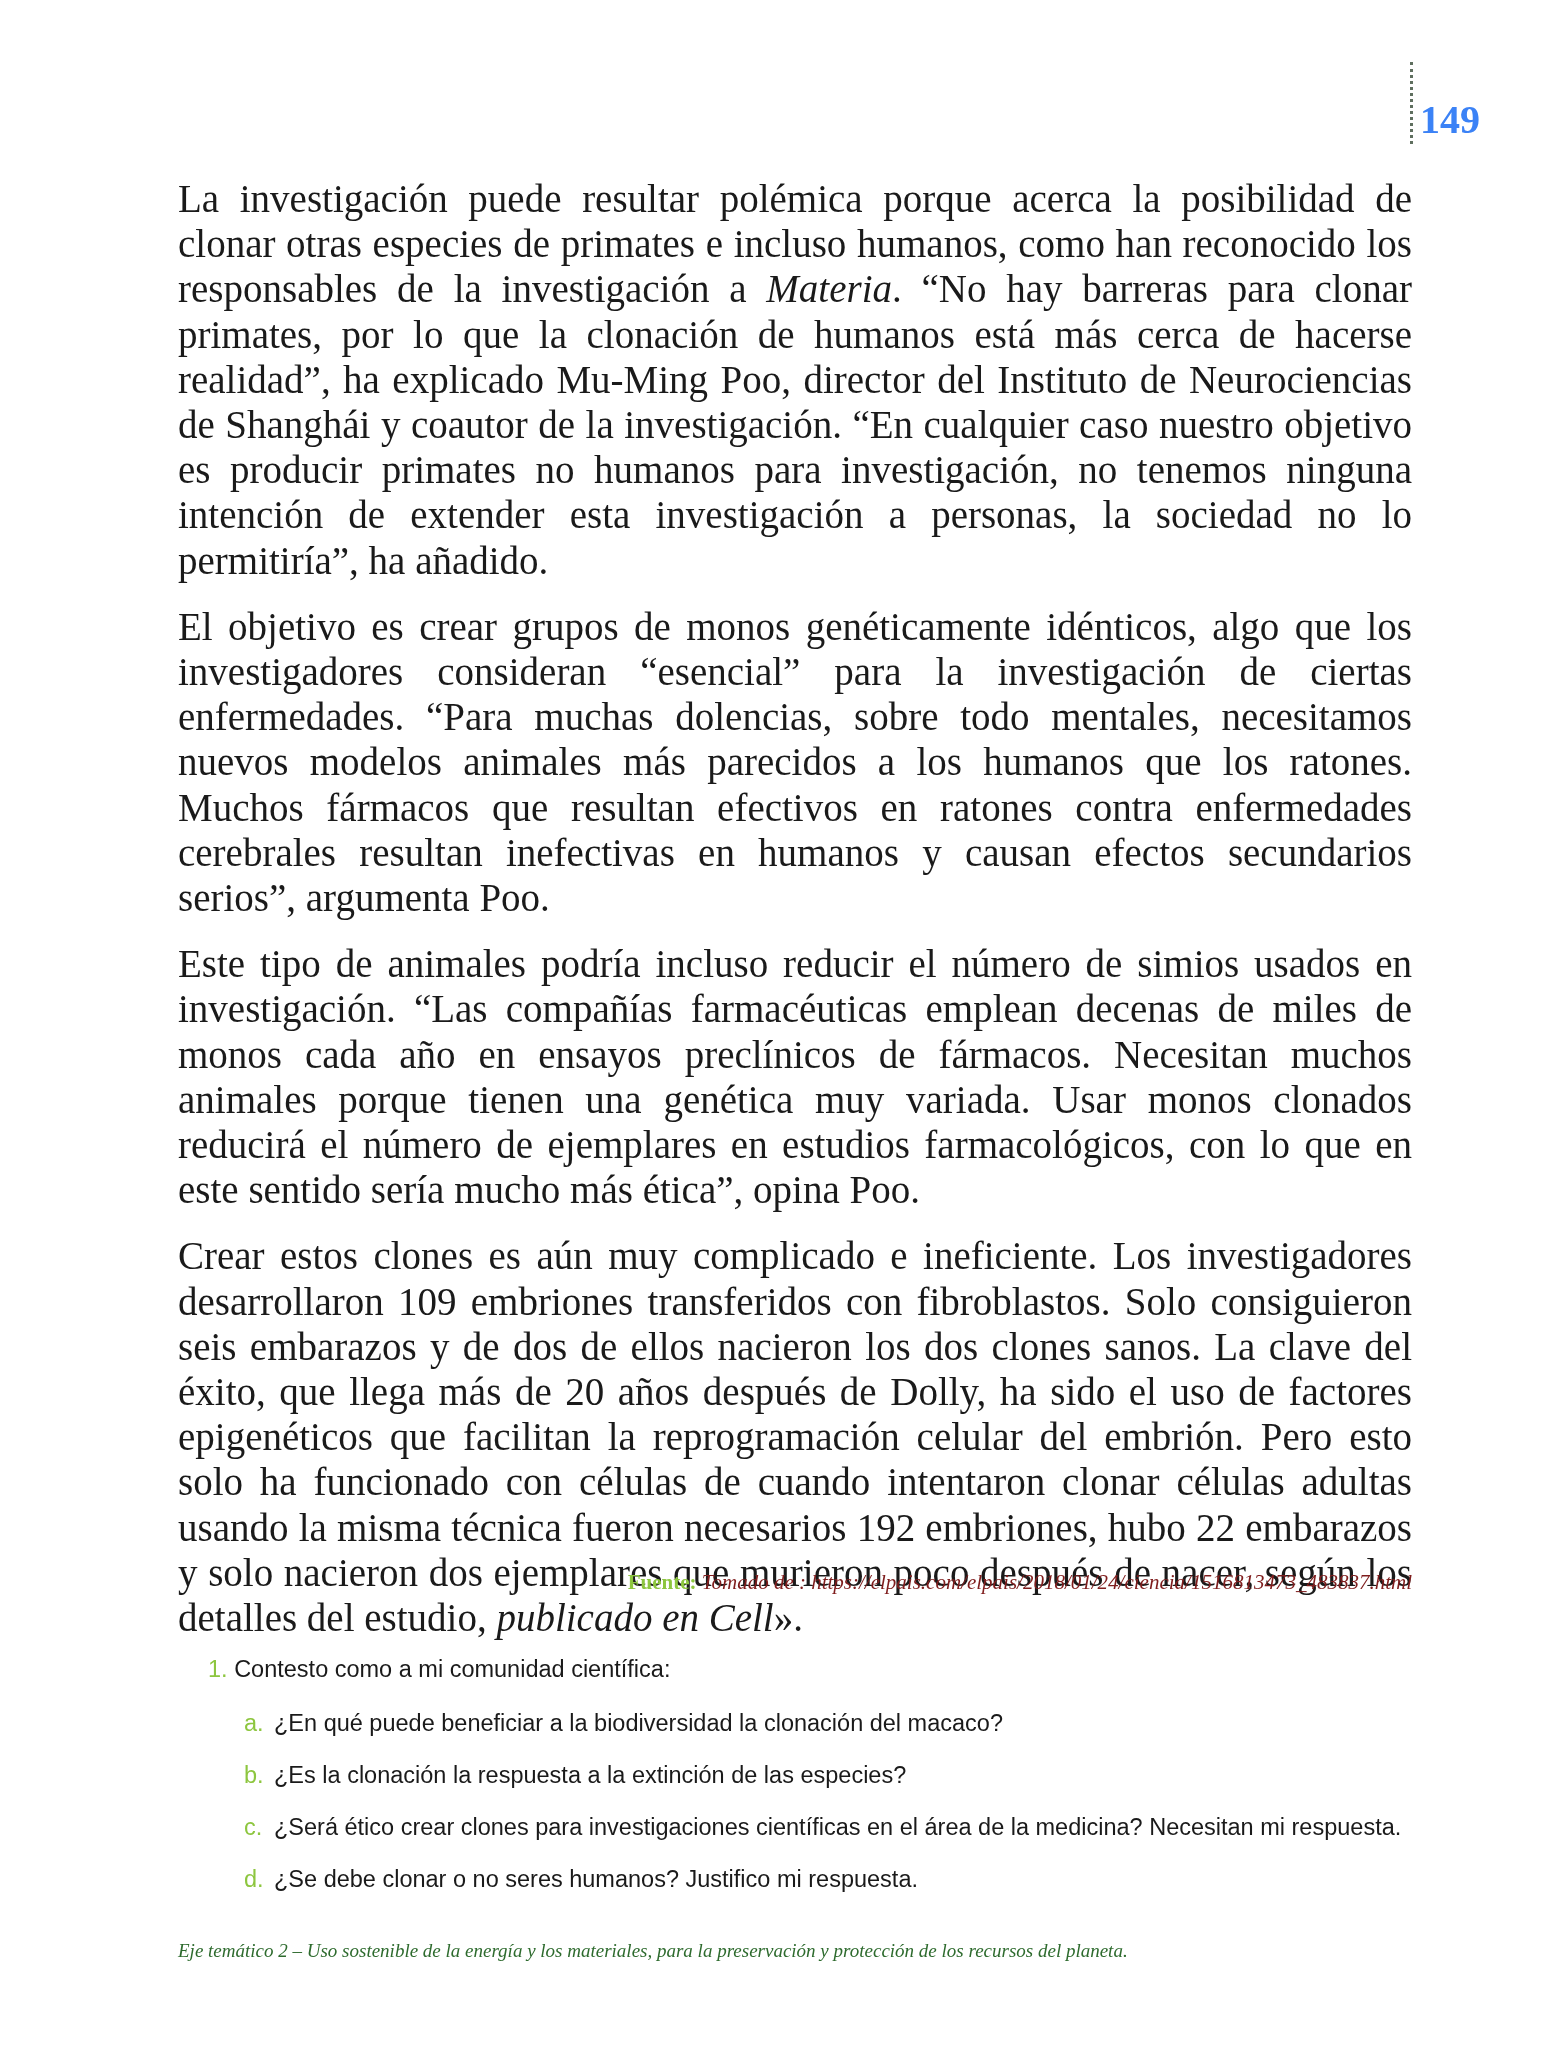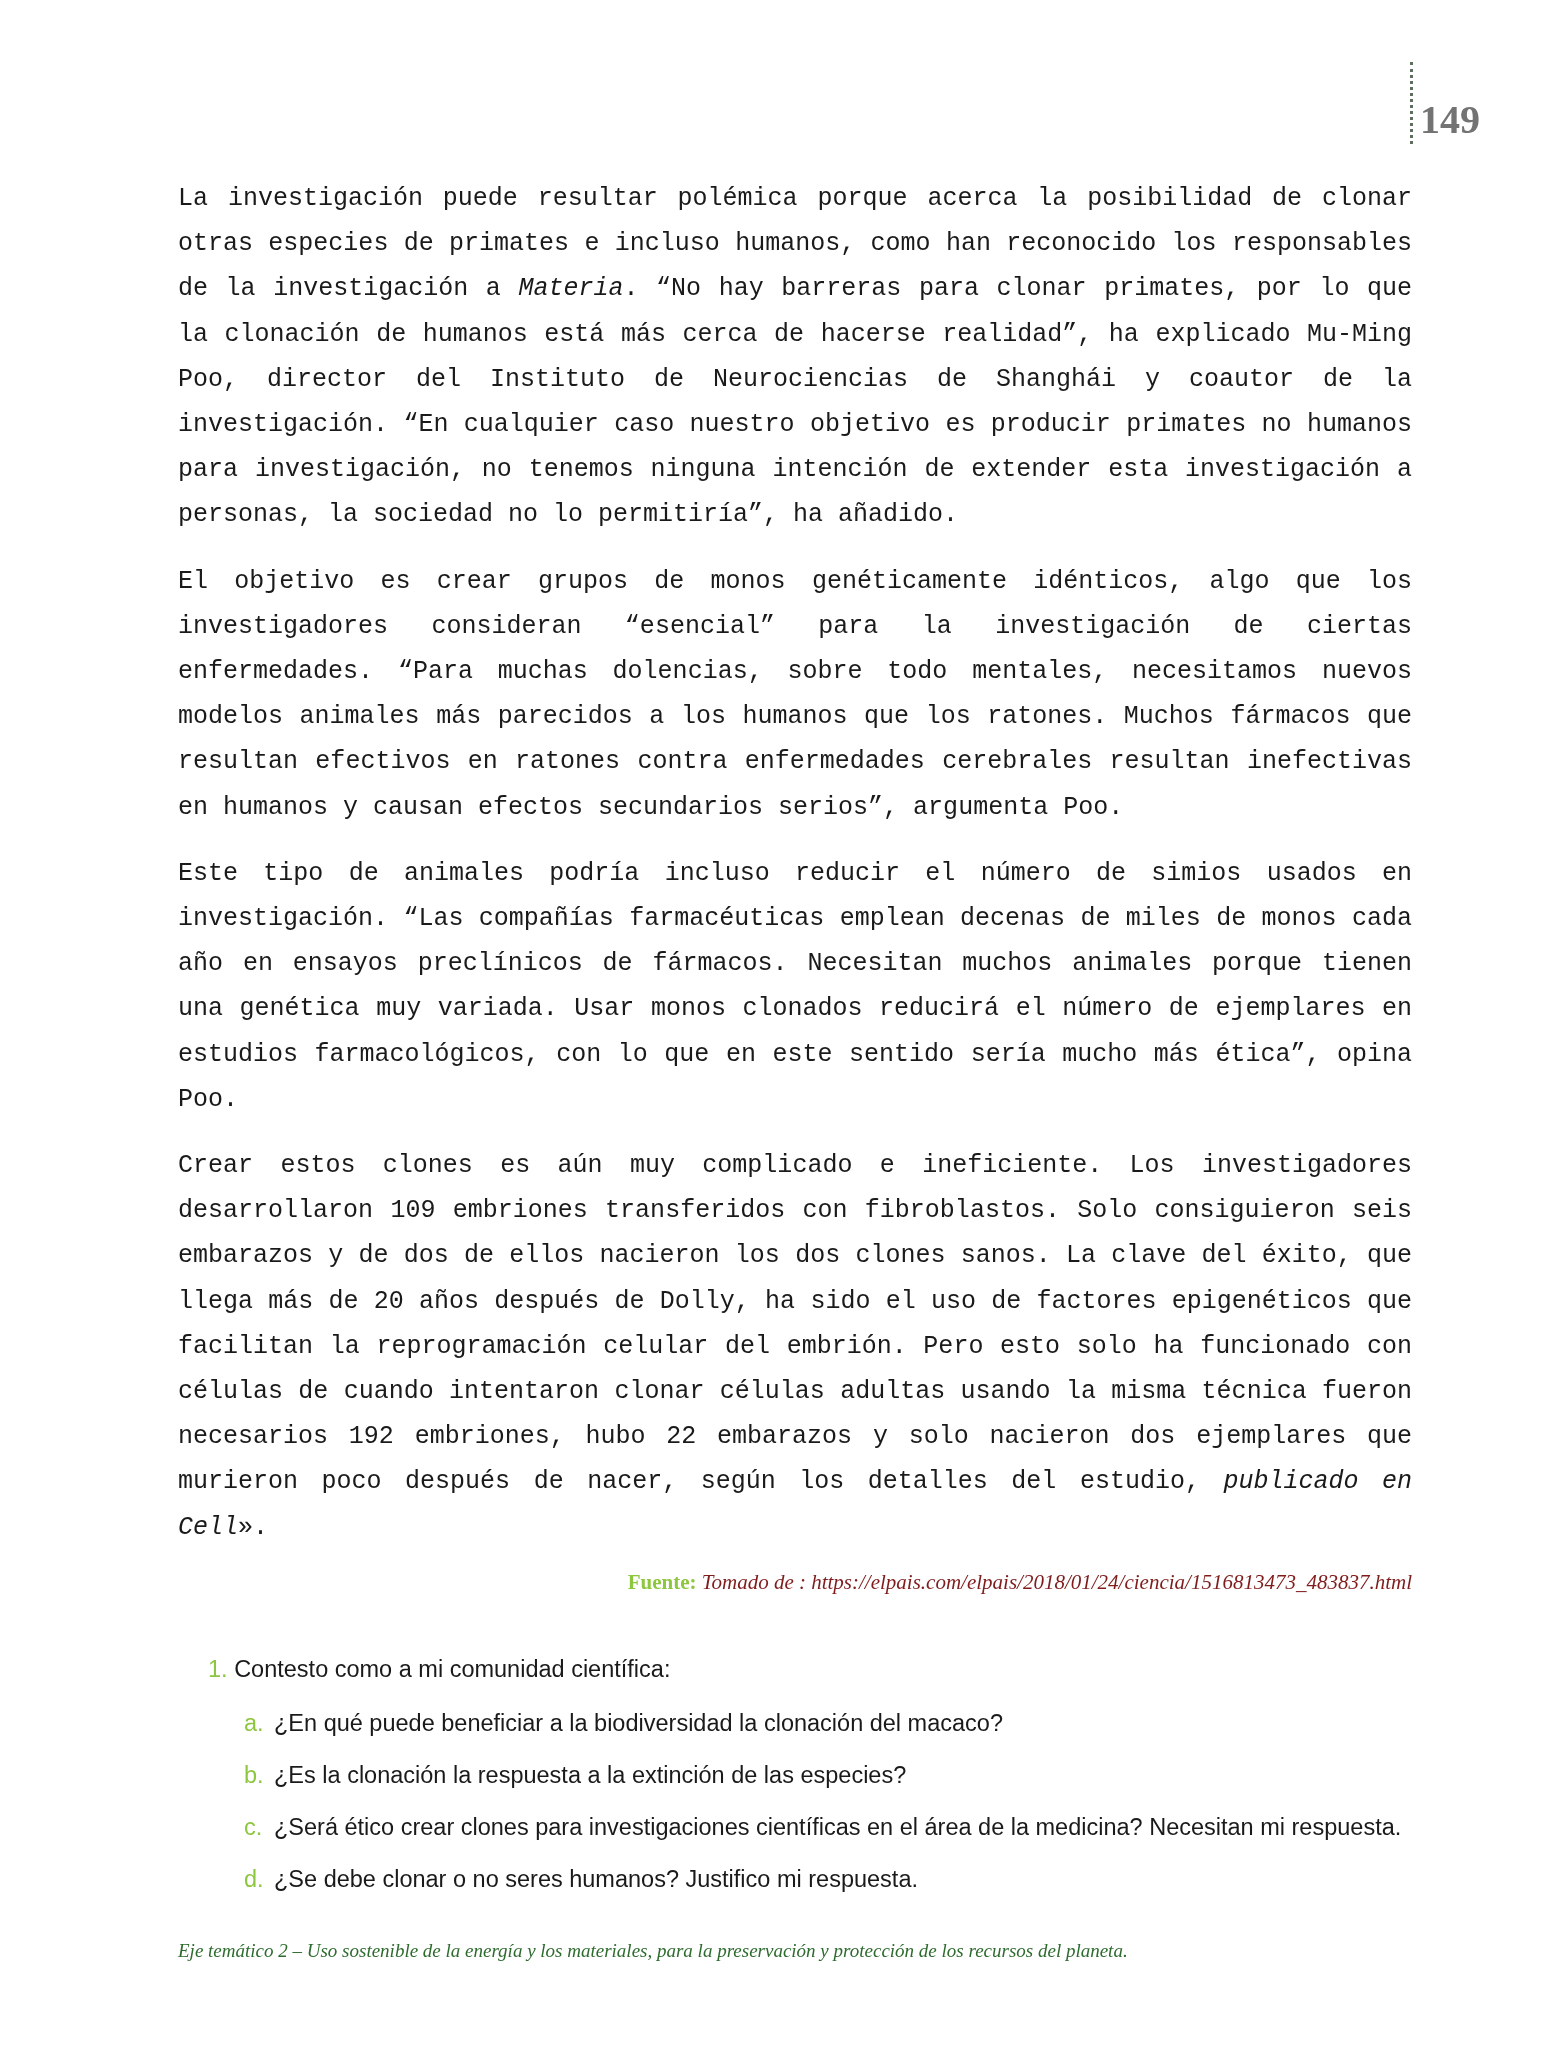--- a/index.html
+++ b/index.html
@@ -4,25 +4,25 @@
 <style>
   html, body { margin: 0; padding: 0; background: #ffffff; }
   body { width: 1564px; height: 2048px; position: relative; overflow: hidden; color: #1a1a1a; }
   .page-rule {
     position: absolute; left: 1410px; top: 62px; height: 82px; width: 0;
     border-left: 3px dotted #5f6f5f;
   }
   .page-number {
     position: absolute; left: 1420px; top: 100px;
     font-family: "Liberation Serif", serif; font-weight: bold; font-size: 40px;
-    color: #737373; line-height: 1;
+    color: #3b82f6; line-height: 1;
   }
   .body-text {
     position: absolute; left: 178px; top: 176px; width: 1234px;
-    font-family: Liberation Mono, monospace; font-size: 25px; line-height: 45.2px;
+    font-family: Liberation Serif, serif; font-size: 39px; line-height: 45.2px;
     text-align: justify; color: #1a1a1a;
   }
   .body-text p { margin: 0 0 21px 0; hyphens: manual; }
   .body-text em { font-style: italic; }
   .source {
     position: absolute; left: 178px; top: 1570px; width: 1234px; text-align: right;
     font-family: "Liberation Serif", serif; font-size: 21px; font-style: italic;
   }
   .source .src-label { color: #8dc63f; font-weight: bold; font-style: normal; }
   .source .src-text { color: #7f1d1d; }

